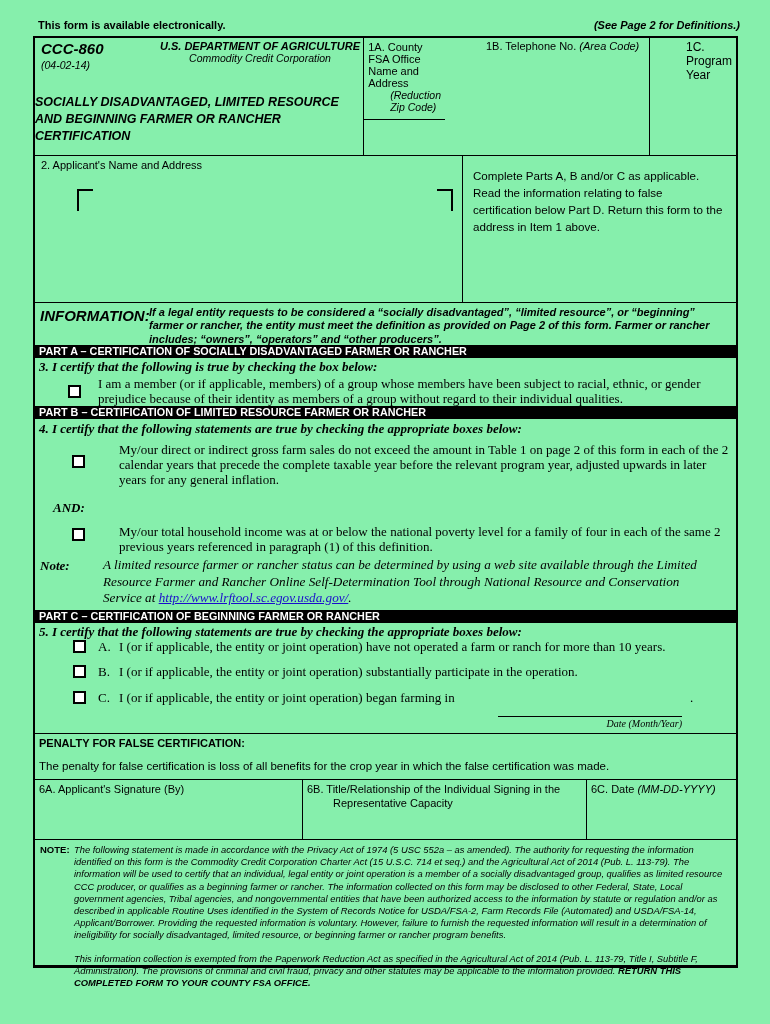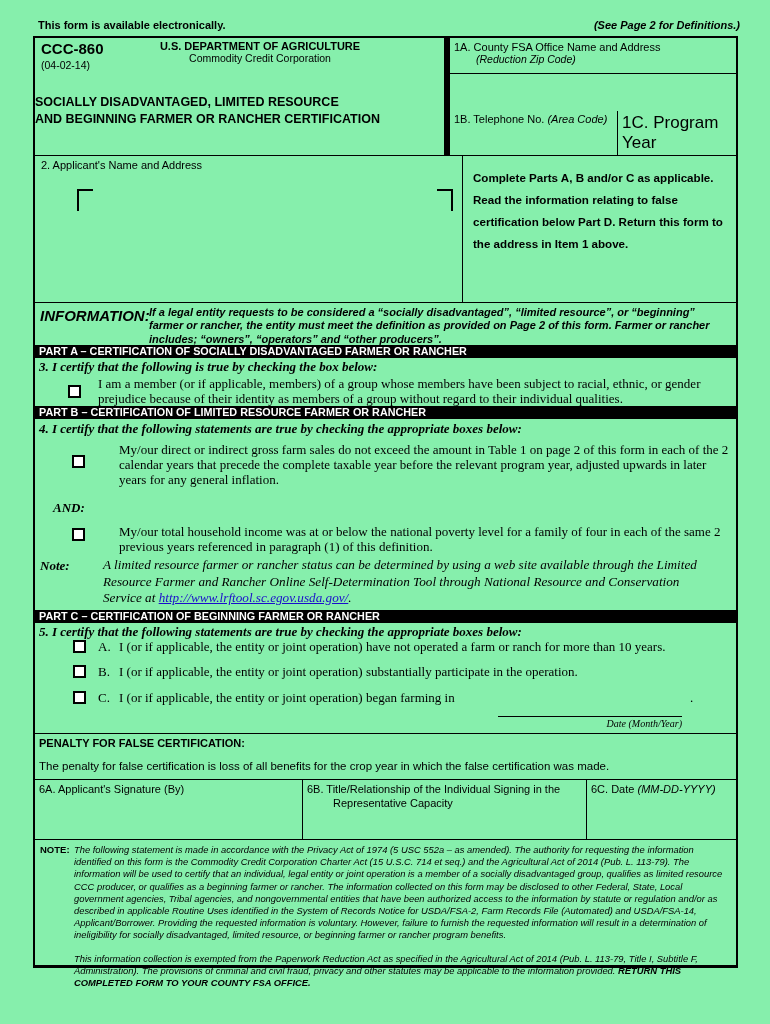--- a/index.html
+++ b/index.html
@@ -14,44 +14,44 @@
   .form-box{
     position:absolute;left:33px;top:36px;width:705px;height:932px;
     border:2px solid #000;border-bottom-width:3px;box-sizing:border-box;
     display:flex;flex-direction:column;
   }
   .row{box-sizing:border-box;position:relative;flex:0 0 auto;}
   .bt{border-top:1px solid #000;}
 
   
   .hdr{height:117px;display:flex;}
-  .hdr-left{width:409px;border-right:6px solid #000000;position:relative;}
+  .hdr-left{width:409px;border-right:1px solid #000000;position:relative;font-style:italic;}
   .form-num{position:absolute;left:6px;top:2px;font-size:15px;font-weight:bold;}
   .form-date{position:absolute;left:6px;top:21px;font-size:10.5px;}
   .dept-block{position:absolute;left:50px;top:2px;width:350px;text-align:center;}
   .dept{font-size:11px;font-weight:bold;}
   .agency{font-size:10.5px;}
   .form-title{position:absolute;left:0;top:56px;width:100%;text-align:left;font-size:12.5px;font-weight:bold;line-height:17px;}
-  .hdr-right{flex:1;display:flex;flex-direction:column;gap:37px;}
+  .hdr-right{flex:1;display:flex;gap:37px;}
   .cell-1a{height:82px;border-bottom:1px solid #000;position:relative;padding:3px 4px;font-size:11px;box-sizing:border-box;}
   .cell-1a .sub{display:block;margin-left:22px;font-style:italic;font-size:10.5px;}
   .hdr-bottom{flex:1;display:flex;}
   .cell-1b{width:168px;border-right:1px solid #000;padding:2px 4px;font-size:11px;box-sizing:border-box;}
-  .cell-1c{flex:1;padding:2px 4px;font-size:17px;box-sizing:border-box;}
+  .cell-1c{flex:1;padding:2px 4px;font-size:12px;box-sizing:border-box;margin-left:32px;}
   .it{font-style:italic;}
 
   
   .approw{height:147px;display:flex;}
   .cell-2{width:428px;border-right:1px solid #000;position:relative;box-sizing:border-box;}
   .cell-2 .lbl{position:absolute;left:6px;top:3px;font-size:11px;}
   .corner-l{position:absolute;left:42px;top:33px;width:14px;height:20px;border-left:2px solid #000;border-top:2px solid #000;}
   .corner-r{position:absolute;left:402px;top:33px;width:14px;height:20px;border-right:2px solid #000;border-top:2px solid #000;}
   .cell-instr{flex:1;position:relative;box-sizing:border-box;}
   .instr-head{margin-top:13px;text-align:center;font-size:12px;font-weight:bold;}
-  .instr-body{margin:11px 13px 0 10px;font-size:11.6px;font-weight:bold;line-height:22px;}
+  .instr-body{margin:11px 13px 0 10px;font-size:11.6px;font-weight:normal;line-height:17px;}
 
   
   .inforow{height:43px;}
   .info-label{position:absolute;left:5px;top:4px;font-size:15px;font-weight:bold;font-style:italic;}
   .info-text{position:absolute;left:114px;top:3px;width:575px;font-size:11px;font-weight:bold;font-style:italic;line-height:13.4px;}
 
   
   .bar{height:13px;background:#000;color:#fff;font-size:10.8px;font-weight:bold;line-height:13px;padding-left:4px;box-sizing:border-box;}
   .sec{position:relative;}
   .sec-a{height:48px;}

